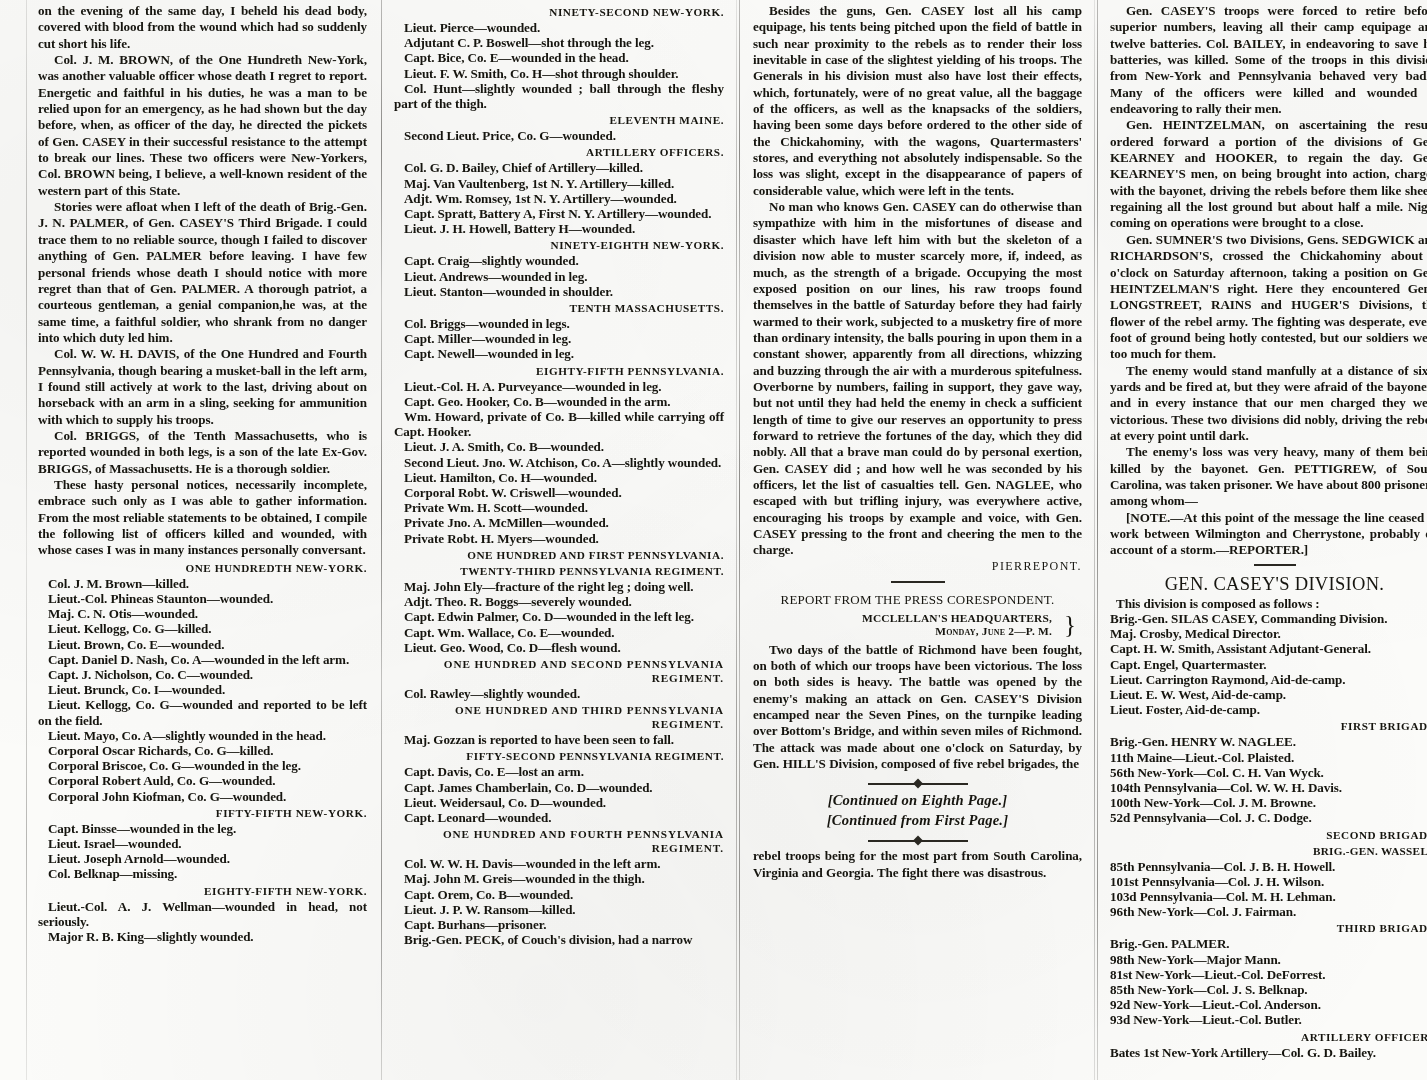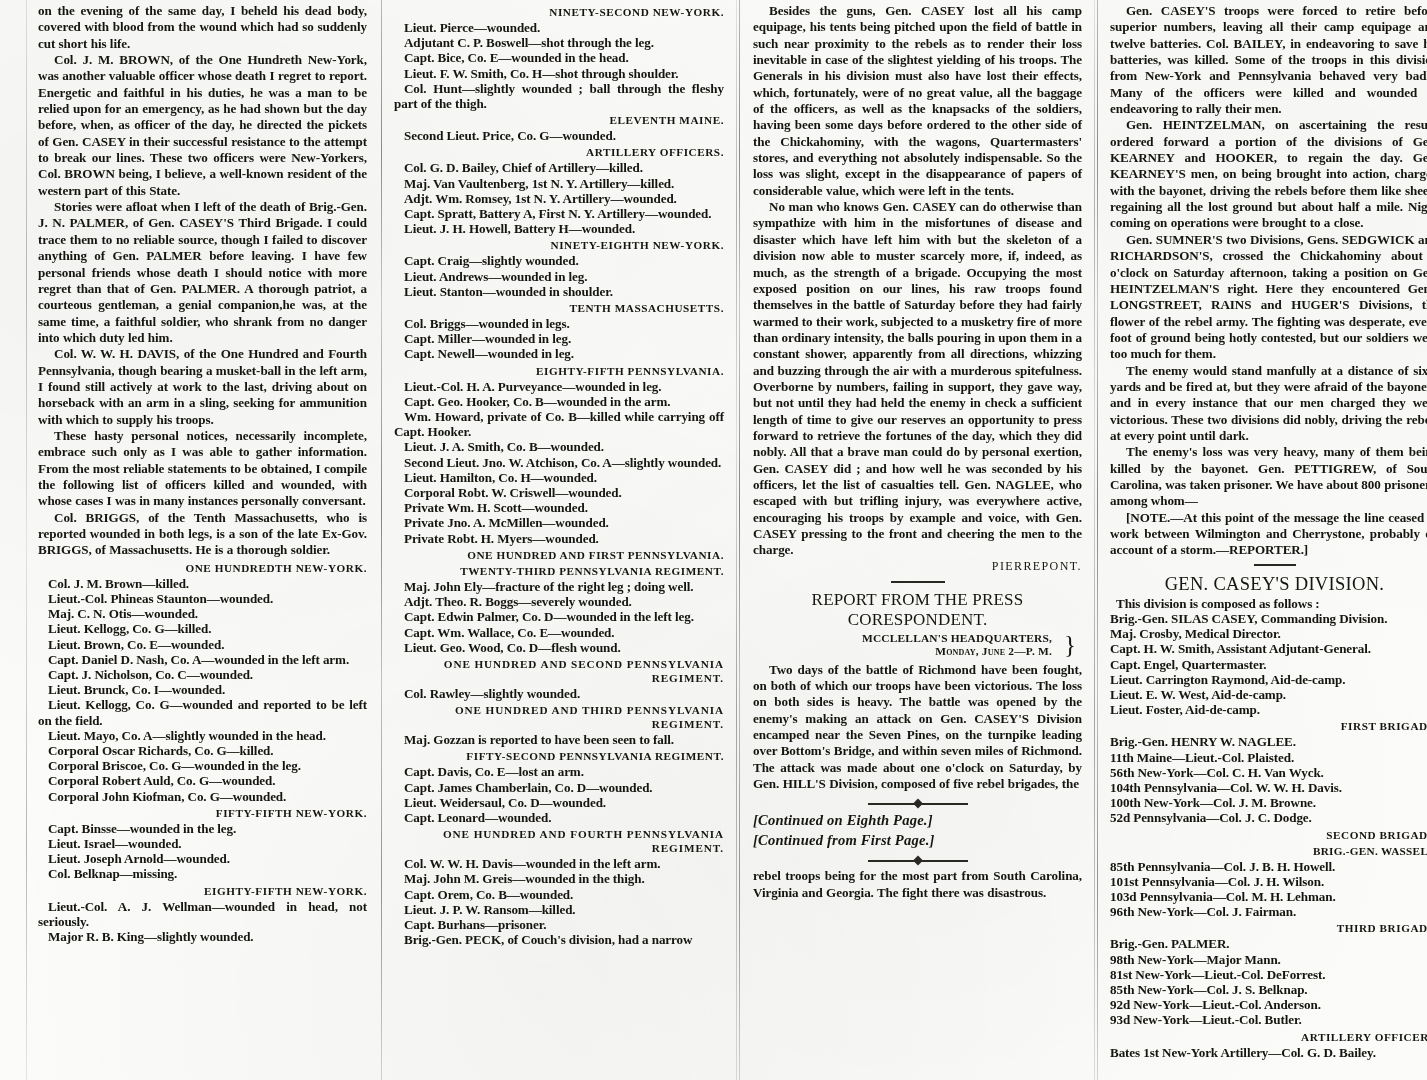--- a/index.html
+++ b/index.html
@@ -137,21 +137,21 @@
     font-size: 18.5px;
     font-weight: 400;
     letter-spacing: 0.3px;
     color: #16150f;
     margin: 7px 0 1px 0;
     line-height: 22px;
     font-family: "Liberation Serif", serif;
   }
   .sectionhead {
     text-align: center;
-    font-size: 17px;
+    font-size: 13px;
     font-weight: 400;
     letter-spacing: 0.2px;
     color: #16150f;
     margin: 4px 0 2px 0;
     line-height: 20px;
   }
   .dateline {
     text-align: right;
     font-size: 11.4px;
     font-weight: 700;
@@ -182,20 +182,21 @@
     background: #2a2822;
     margin: 7px auto 7px auto;
   }
   .rule-tiny {
     width: 42px;
     height: 2px;
     background: #2a2822;
     margin: 5px auto 5px auto;
   }
   .contd {
+    text-align: center;
     font-style: italic;
     font-size: 14.6px;
     font-weight: 700;
     color: #16150f;
     margin: 3px 0 3px 0;
     letter-spacing: 0.2px;
   }
   .orn {
     position: relative;
     height: 11px;
@@ -228,22 +229,22 @@
 <body>
 
 <div id="page">
   <div id="columns">
 
     <div class="column col-1">
       <p class="para noindent">on the evening of the same day, I beheld his dead body, covered with blood from the  wound which had so suddenly cut short his life.</p>
       <p class="para">Col. J. M. BROWN, of the One Hundreth New-York, was another valuable officer whose death I regret to report. Energetic and faithful in his duties, he was a man to be relied upon for an emergency, as he had shown but the day before, when, as officer of the day, he directed the pickets of Gen. CASEY in their successful resistance to the attempt to break our lines. These two officers were New-Yorkers, Col. BROWN being, I believe, a well-known resident of the western part of this State.</p>
       <p class="para">Stories were afloat when I left of the death of Brig.-Gen. J. N. PALMER, of Gen. CASEY'S Third Brigade. I could trace them to no reliable source, though I failed to discover anything of Gen. PALMER before leaving. I have few personal friends whose death I should notice with more regret than that of Gen. PALMER. A thorough patriot, a courteous gentleman, a genial companion,he was, at the same time, a faithful soldier, who shrank from no danger into which duty led him.</p>
       <p class="para">Col. W. W. H. DAVIS, of the One Hundred and Fourth Pennsylvania, though bearing a musket-ball in the left arm, I found still actively at work to the last, driving about on horseback with an arm in a sling, seeking for ammunition with which to supply his troops.</p>
+      <p class="para">Col. BRIGGS, of the Tenth Massachusetts, who is reported wounded in both legs, is a son of the late Ex-Gov. BRIGGS, of Massachusetts. He is a thorough soldier.</p>
       <p class="para">These hasty personal notices, necessarily incomplete, embrace such only as I was able to gather information. From the most reliable statements to be obtained, I compile the following list of officers killed and wounded, with whose cases I was in many instances personally conversant.</p>
-      <p class="para">Col. BRIGGS, of the Tenth Massachusetts, who is reported wounded in both legs, is a son of the late Ex-Gov. BRIGGS, of Massachusetts. He is a thorough soldier.</p>
 
       <div class="hd">ONE HUNDREDTH NEW-YORK.</div>
       <ul class="roster">
         <li>Col. J. M. Brown—killed.</li>
         <li>Lieut.-Col. Phineas Staunton—wounded.</li>
         <li>Maj. C. N. Otis—wounded.</li>
         <li>Lieut. Kellogg, Co. G—killed.</li>
         <li>Lieut. Brown, Co. E—wounded.</li>
         <li>Capt. Daniel D. Nash, Co. A—wounded in the left arm.</li>
         <li>Capt. J. Nicholson, Co. C—wounded.</li>

